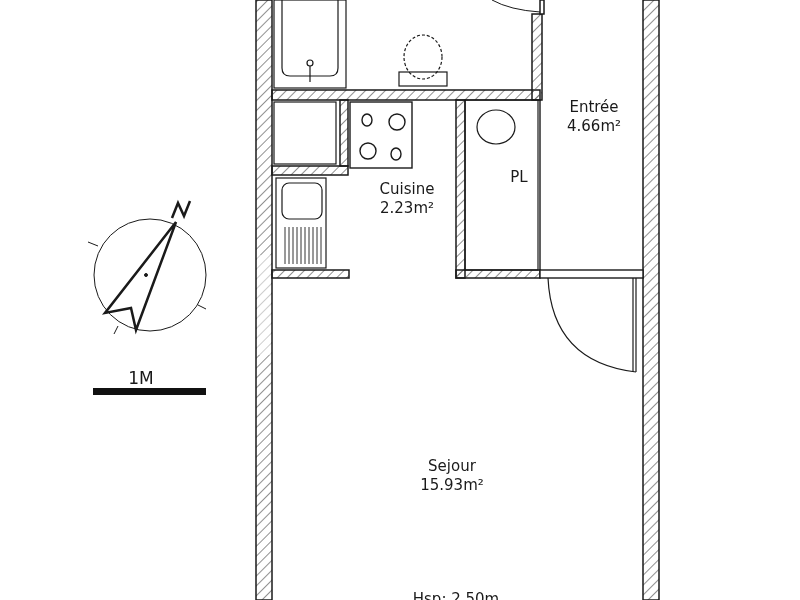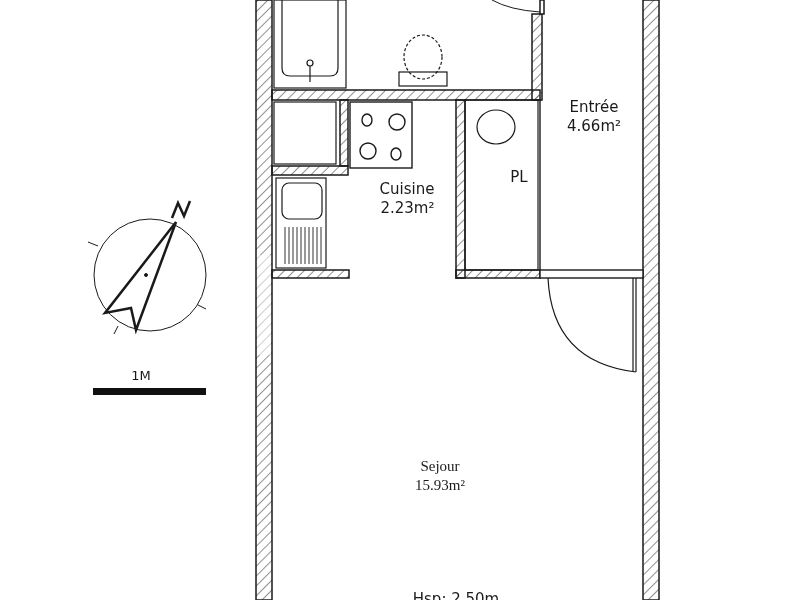--- a/index.html
+++ b/index.html
@@ -1,19 +1,19 @@
 <!DOCTYPE html>
 <html><head>
   <meta charset="utf-8">
   <style>
     html, body { margin: 0; padding: 0; background: #ffffff; }
     body { width: 800px; height: 600px; overflow: hidden; position: relative; font-family: "DejaVu Sans", sans-serif; }
     #plan { position: absolute; left: 0; top: 0; width: 800px; height: 600px; }
     .lbl { position: absolute; color: #1a1a1a; font-size: 15px; text-align: center; line-height: 19px; white-space: nowrap; transform: translateX(-50%); }
-    .scale-lbl { position: absolute; font-size: 13px; color: #1a1a1a; transform: translateX(-50%); }
+    .scale-lbl { position: absolute; font-size: 17px; color: #1a1a1a; transform: translateX(-50%); }
   </style>
 </head>
 <body>
 
 <svg id="plan" viewBox="0 0 800 600" xmlns="http://www.w3.org/2000/svg">
   <defs>
     <pattern id="hatch" patternUnits="userSpaceOnUse" width="7" height="7" patternTransform="rotate(45)">
       <line x1="0" y1="0" x2="0" y2="7" stroke="#555" stroke-width="1.3"></line>
     </pattern>
   </defs>
@@ -114,29 +114,29 @@
   </g>
 
   <rect x="93" y="388" width="113" height="7" fill="#111"></rect>
 </svg>
 
 <div class="lbl" style="left:594px; top:98px;">
   <div>Entrée</div>
   <div>4.66m²</div>
 </div>
 
-<div class="lbl" style="left:407px; top:180px;text-align:right;">
+<div class="lbl" style="left:407px; top:180px;">
   <div>Cuisine</div>
   <div>2.23m²</div>
 </div>
 
 <div class="lbl" style="left:519px; top:168px;">
   <div>PL</div>
 </div>
 
-<div class="lbl" style="left:440px; top:457px;font-family:Liberation Serif, serif;">
+<div class="lbl" style="left:452px; top:457px;">
   <div>Sejour</div>
   <div>15.93m²</div>
 </div>
 
 <div class="lbl" style="left:456px; top:590px;">Hsp: 2.50m</div>
 
 <div class="scale-lbl" style="left:141px; top:368px;">1M</div>
 
 </body></html>

